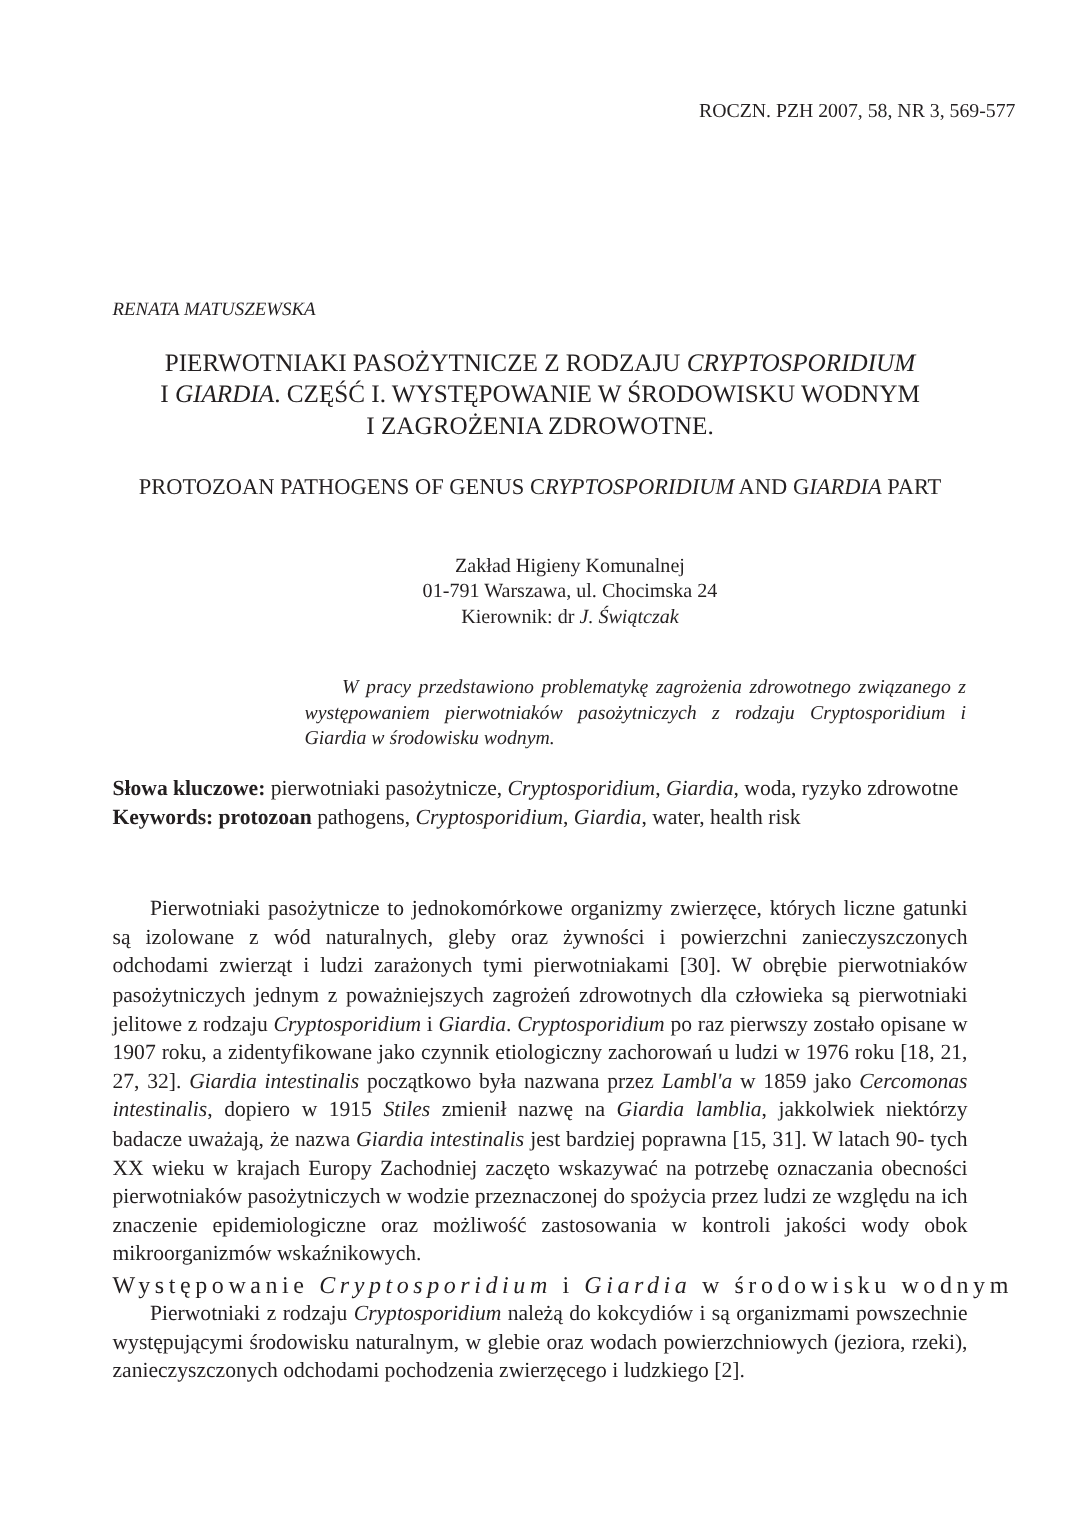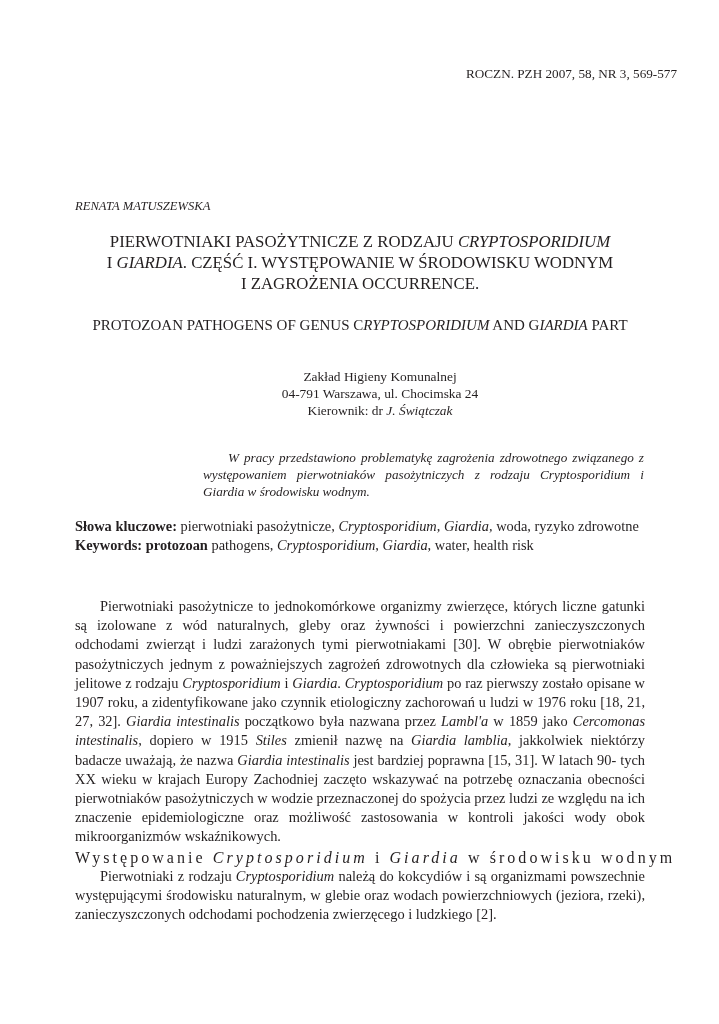--- a/index.html
+++ b/index.html
@@ -58,30 +58,30 @@
 
 <div class="page">
 
   <div class="running-head">ROCZN. PZH 2007, 58, NR 3, 569-577</div>
 
   <div class="author">RENATA MATUSZEWSKA</div>
 
   <div class="title-pl">
     <div><span>PIERWOTNIAKI PASOŻYTNICZE Z RODZAJU </span><i>CRYPTOSPORIDIUM</i></div>
     <div><span>I </span><i>GIARDIA</i><span>. CZĘŚĆ I. WYSTĘPOWANIE W ŚRODOWISKU WODNYM</span></div>
-    <div>I ZAGROŻENIA OCCURRENCE.</div>
+    <div>I ZAGROŻENIA ZDROWOTNE.</div>
   </div>
 
   <div class="title-en">
     <div><span>PROTOZOAN PATHOGENS OF GENUS C</span><i>RYPTOSPORIDIUM</i><span> AND G</span><i>IARDIA</i><span> PART</span></div>
   </div>
 
   <div class="affiliation">
     <div>Zakład Higieny Komunalnej</div>
-    <div>04-791 Warszawa, ul. Chocimska 24</div>
+    <div>01-791 Warszawa, ul. Chocimska 24</div>
     <div><span>Kierownik: dr </span><i>J. Świątczak</i></div>
   </div>
 
   <div class="abstract">W pracy przedstawiono problematykę zagrożenia zdrowotnego związanego z występowaniem pierwotniaków pasożytniczych z rodzaju Cryptosporidium i Giardia w środowisku wodnym.</div>
 
   <div class="keywords">
     <div class="kw-line"><b>Słowa kluczowe:</b><span> pierwotniaki pasożytnicze, </span><i>Cryptosporidium</i><span>, </span><i>Giardia,</i><span> woda, ryzyko zdrowotne</span></div>
     <div class="kw-line"><b>Keywords: protozoan</b><span> pathogens, </span><i>Cryptosporidium</i><span>, </span><i>Giardia</i><span>, water, health risk</span></div>
   </div>
 

